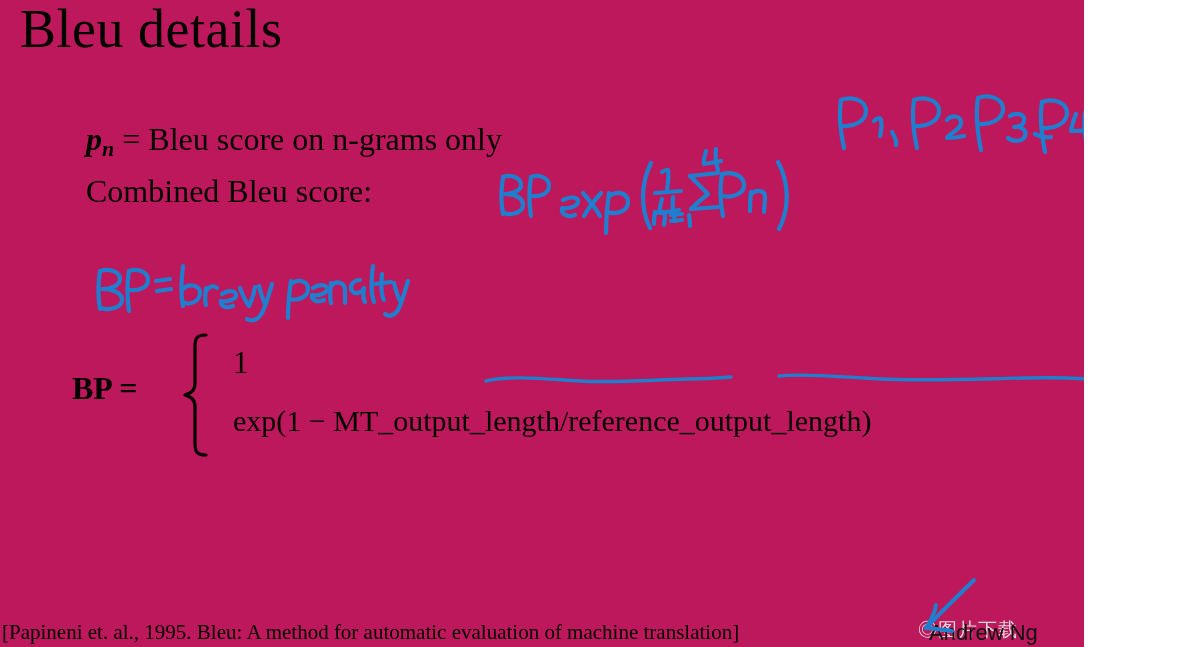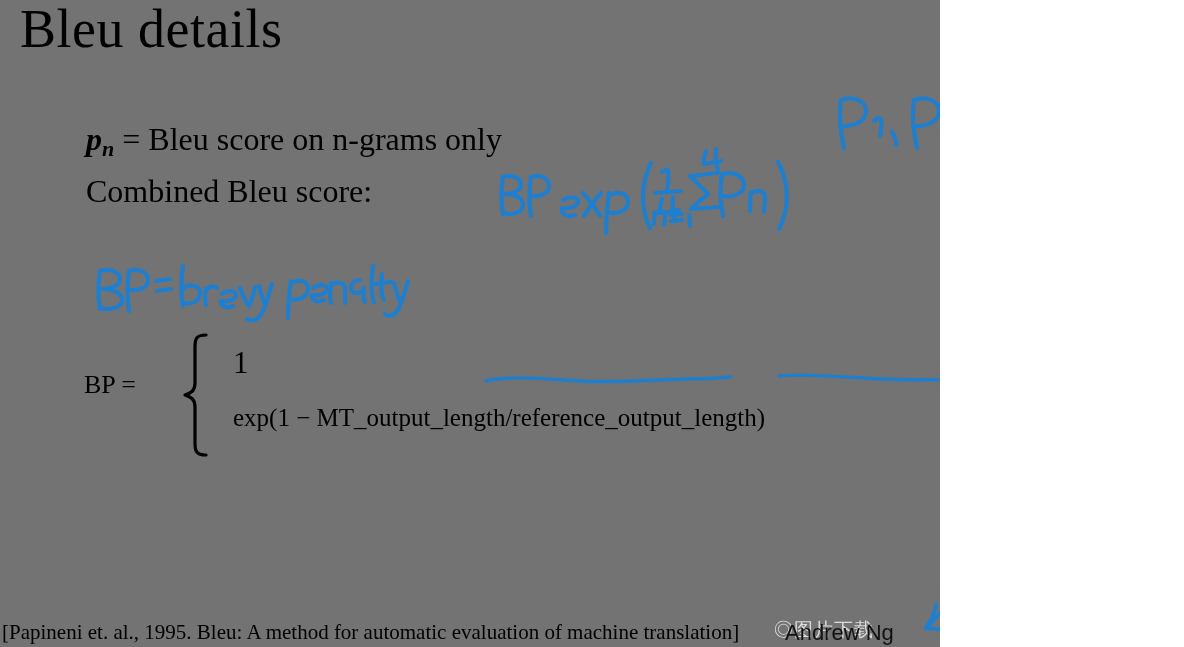--- a/index.html
+++ b/index.html
@@ -2,23 +2,23 @@
 <html><head>
 <meta charset="utf-8">
 <style>
   html, body {
     margin: 0;
     padding: 0;
     background: #ffffff;
   }
   #slide {
     position: relative;
-    width: 940px;
+    width: 1084px;
     height: 647px;
-    background: #737373;
+    background: #be185d;
     overflow: hidden;
     font-family: "Liberation Serif", "DejaVu Serif", serif;
     color: #000000;
   }
 
   
   #slide-title {
     position: absolute;
     left: 20px;
     top: -2px;
@@ -41,24 +41,25 @@
     font-style: italic;
     font-weight: bold;
     font-size: 22px;
     vertical-align: -6px;
   }
   #line-combined { left: 86px; top: 174px; text-align: center; }
 
   
   #bp-label {
     position: absolute;
-    left: 84px;
+    left: 72px;
     top: 370px;
-    font-size: 26px;
-    white-space: nowrap;
+    font-size: 32px;
+    white-space: nowrap;
+    font-weight: bold;
   }
   #bp-brace {
     position: absolute;
     left: 180px;
     top: 333px;
     width: 34px;
     height: 124px;
   }
   #bp-case1-value {
     position: absolute;
@@ -71,21 +72,21 @@
     position: absolute;
     left: 454px;
     top: 345px;
     font-size: 31px;
     white-space: nowrap;
   }
   #bp-case2-value {
     position: absolute;
     left: 233px;
     top: 404px;
-    font-size: 25px;
+    font-size: 30px;
     white-space: nowrap;
   }
   #bp-case2-cond {
     position: absolute;
     left: 977px;
     top: 404px;
     font-size: 31px;
     white-space: nowrap;
   }
 

